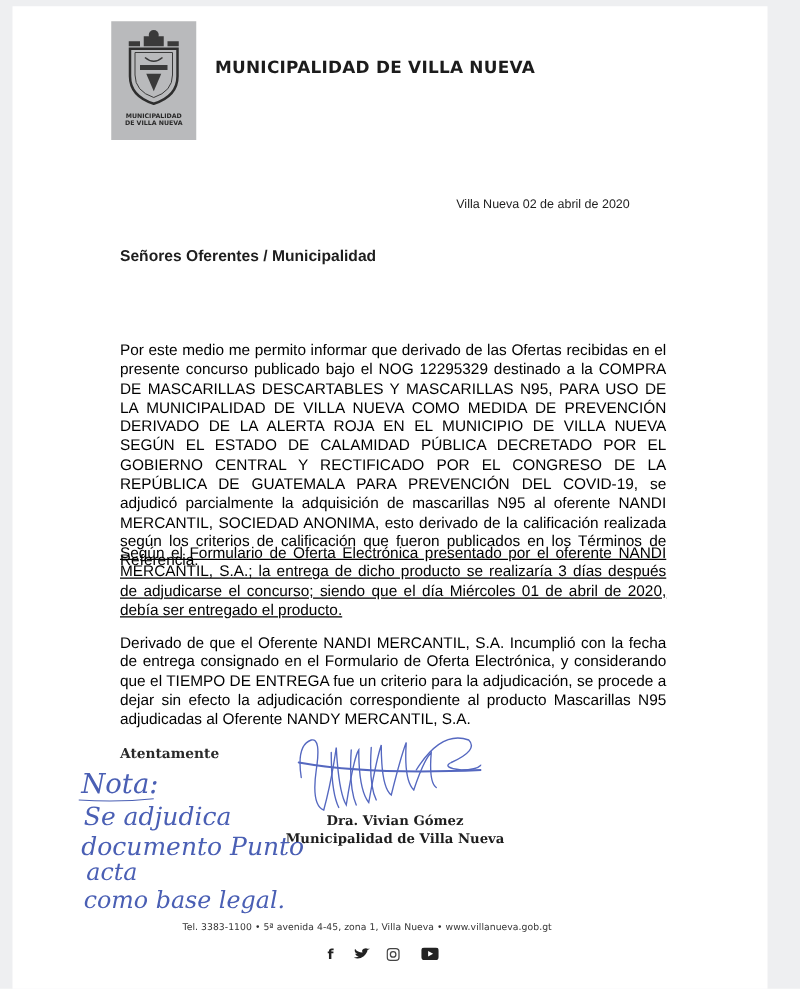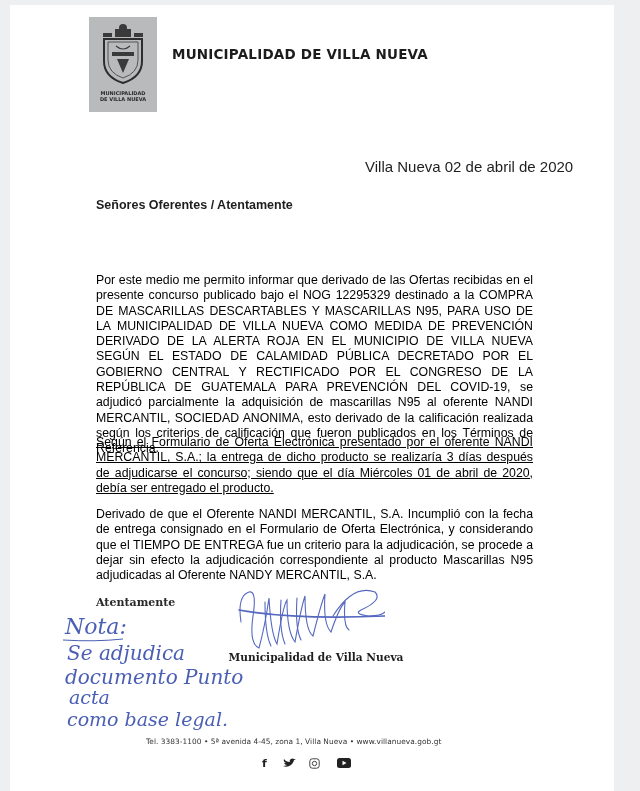--- a/index.html
+++ b/index.html
@@ -23,21 +23,21 @@
     font-family: "DejaVu Sans", sans-serif; font-weight: bold;
     font-size: 5px; color: #2a2a2a; line-height: 6px;
   }
   .header-title {
     position: absolute; left: 172px; top: 46px;
     font-family: "DejaVu Sans", sans-serif; font-weight: bold;
     font-size: 13.5px; letter-spacing: 0.2px; color: #1c1c1c;
   }
   .date {
     position: absolute; left: 365px; top: 158px;
-    font-size: 15px; color: #1e1e1e; text-align: center;
+    font-size: 10px; color: #1e1e1e; text-align: center;
   }
   .recipient {
     position: absolute; left: 96px; top: 198px;
     font-size: 12.5px; font-weight: bold; color: #1e1e1e;
   }
   .para {
     position: absolute; left: 96px; width: 437px;
     font-size: 12.3px; line-height: 15.3px; color: #000000;
     text-align: justify;
     margin-top: 15px;
@@ -88,38 +88,39 @@
     <path d="M28 42 L34 56 L40 42 Z" fill="#3a3a3a"></path>
     <path d="M27 29 Q34 35 41 29" fill="none" stroke="#3a3a3a" stroke-width="1.2"></path>
   </svg>
   <div class="logo-text" style="top:73px">MUNICIPALIDAD</div>
   <div class="logo-text" style="top:79px">DE VILLA NUEVA</div>
 </div>
 
 <div class="header-title">MUNICIPALIDAD DE VILLA NUEVA</div>
 
 <div class="date">Villa Nueva 02 de abril de 2020</div>
-<div class="recipient">Señores Oferentes / Atentamente</div>
+<div class="recipient">Señores Oferentes / Municipalidad</div>
 
 <div class="para p1">Por este medio me permito informar que derivado de las Ofertas recibidas en el presente concurso publicado bajo el NOG 12295329 destinado a la COMPRA DE MASCARILLAS DESCARTABLES Y MASCARILLAS N95, PARA USO DE LA MUNICIPALIDAD DE VILLA NUEVA COMO MEDIDA DE PREVENCIÓN DERIVADO DE LA ALERTA ROJA EN EL MUNICIPIO DE VILLA NUEVA SEGÚN EL ESTADO DE CALAMIDAD PÚBLICA DECRETADO POR EL GOBIERNO CENTRAL Y RECTIFICADO POR EL CONGRESO DE LA REPÚBLICA DE GUATEMALA PARA PREVENCIÓN DEL COVID-19, se adjudicó parcialmente la adquisición de mascarillas N95 al oferente NANDI MERCANTIL, SOCIEDAD ANONIMA, esto derivado de la calificación realizada según los criterios de calificación que fueron publicados en los Términos de Referencia.</div>
 <div class="para p2">Según el Formulario de Oferta Electrónica presentado por el oferente NANDI MERCANTIL, S.A.; la entrega de dicho producto se realizaría 3 días después de adjudicarse el concurso; siendo que el día Miércoles 01 de abril de 2020, debía ser entregado el producto.</div>
 <div class="para p3">Derivado de que el Oferente NANDI MERCANTIL, S.A. Incumplió con la fecha de entrega consignado en el Formulario de Oferta Electrónica, y considerando que el TIEMPO DE ENTREGA fue un criterio para la adjudicación, se procede a dejar sin efecto la adjudicación correspondiente al producto Mascarillas N95 adjudicadas al Oferente NANDY MERCANTIL, S.A.</div>
 
 <div class="closing">Atentamente</div>
 
 <svg class="signature" width="150" height="70" viewBox="0 0 150 70">
   <g fill="none" stroke="#5568c0" stroke-width="1.1" stroke-linecap="round">
     <path d="M6 36 Q2 10 14 6 Q22 4 18 30 Q14 58 24 62 Q30 40 34 12 Q36 48 42 58 Q48 20 52 14 Q52 46 60 56 Q66 22 70 10 Q70 44 78 50 Q86 18 90 8 Q88 38 96 46 Q104 22 110 16 Q108 40 114 44"></path>
     <path d="M98 30 Q118 -2 140 6 Q148 14 126 24 Q118 28 134 30 Q146 30 150 26"></path>
     <path d="M4 24 Q60 34 150 30" stroke-width="1.6"></path>
     <path d="M30 16 Q30 48 36 60 M46 14 Q44 44 50 58 M62 12 Q60 42 66 54"></path>
   </g>
 </svg>
 
 <div class="signer">
+  <div>Dra. Vivian Gómez</div>
   <div>Municipalidad de Villa Nueva</div>
 </div>
 
 <svg class="handnote" width="190" height="120" viewBox="0 0 190 120">
   <g fill="#4a5fb4" font-family="DejaVu Serif, serif" font-style="italic">
     <text x="10" y="22" font-size="22">Nota:</text>
     <text x="12" y="48" font-size="20">Se adjudica</text>
     <text x="10" y="72" font-size="20">documento Punto</text>
     <text x="14" y="92" font-size="19">acta</text>
     <text x="12" y="114" font-size="19">como base legal.</text>

